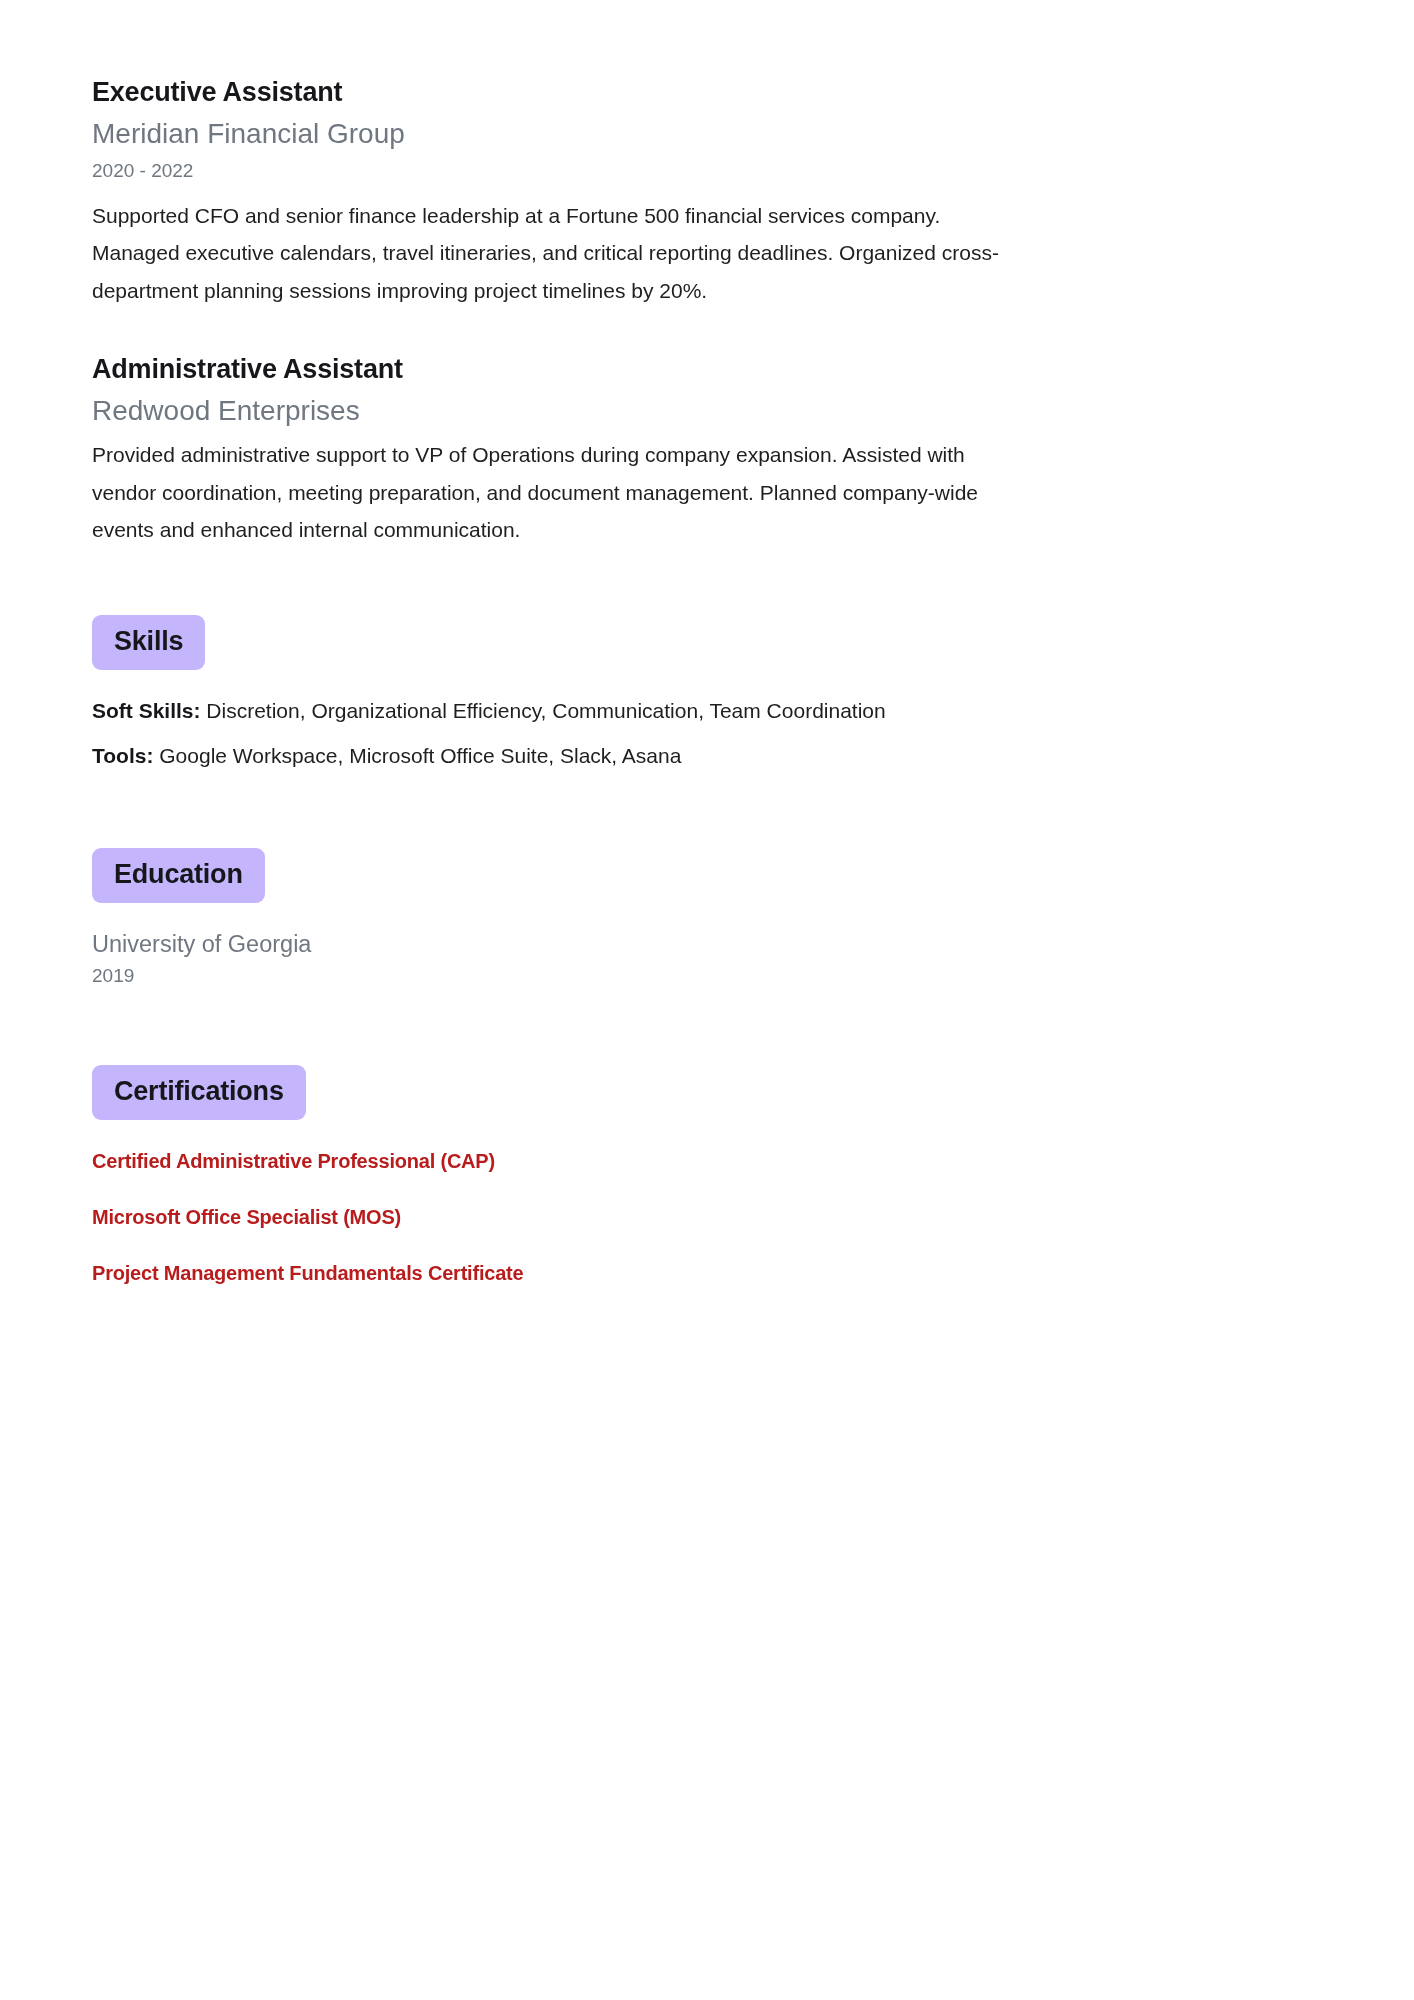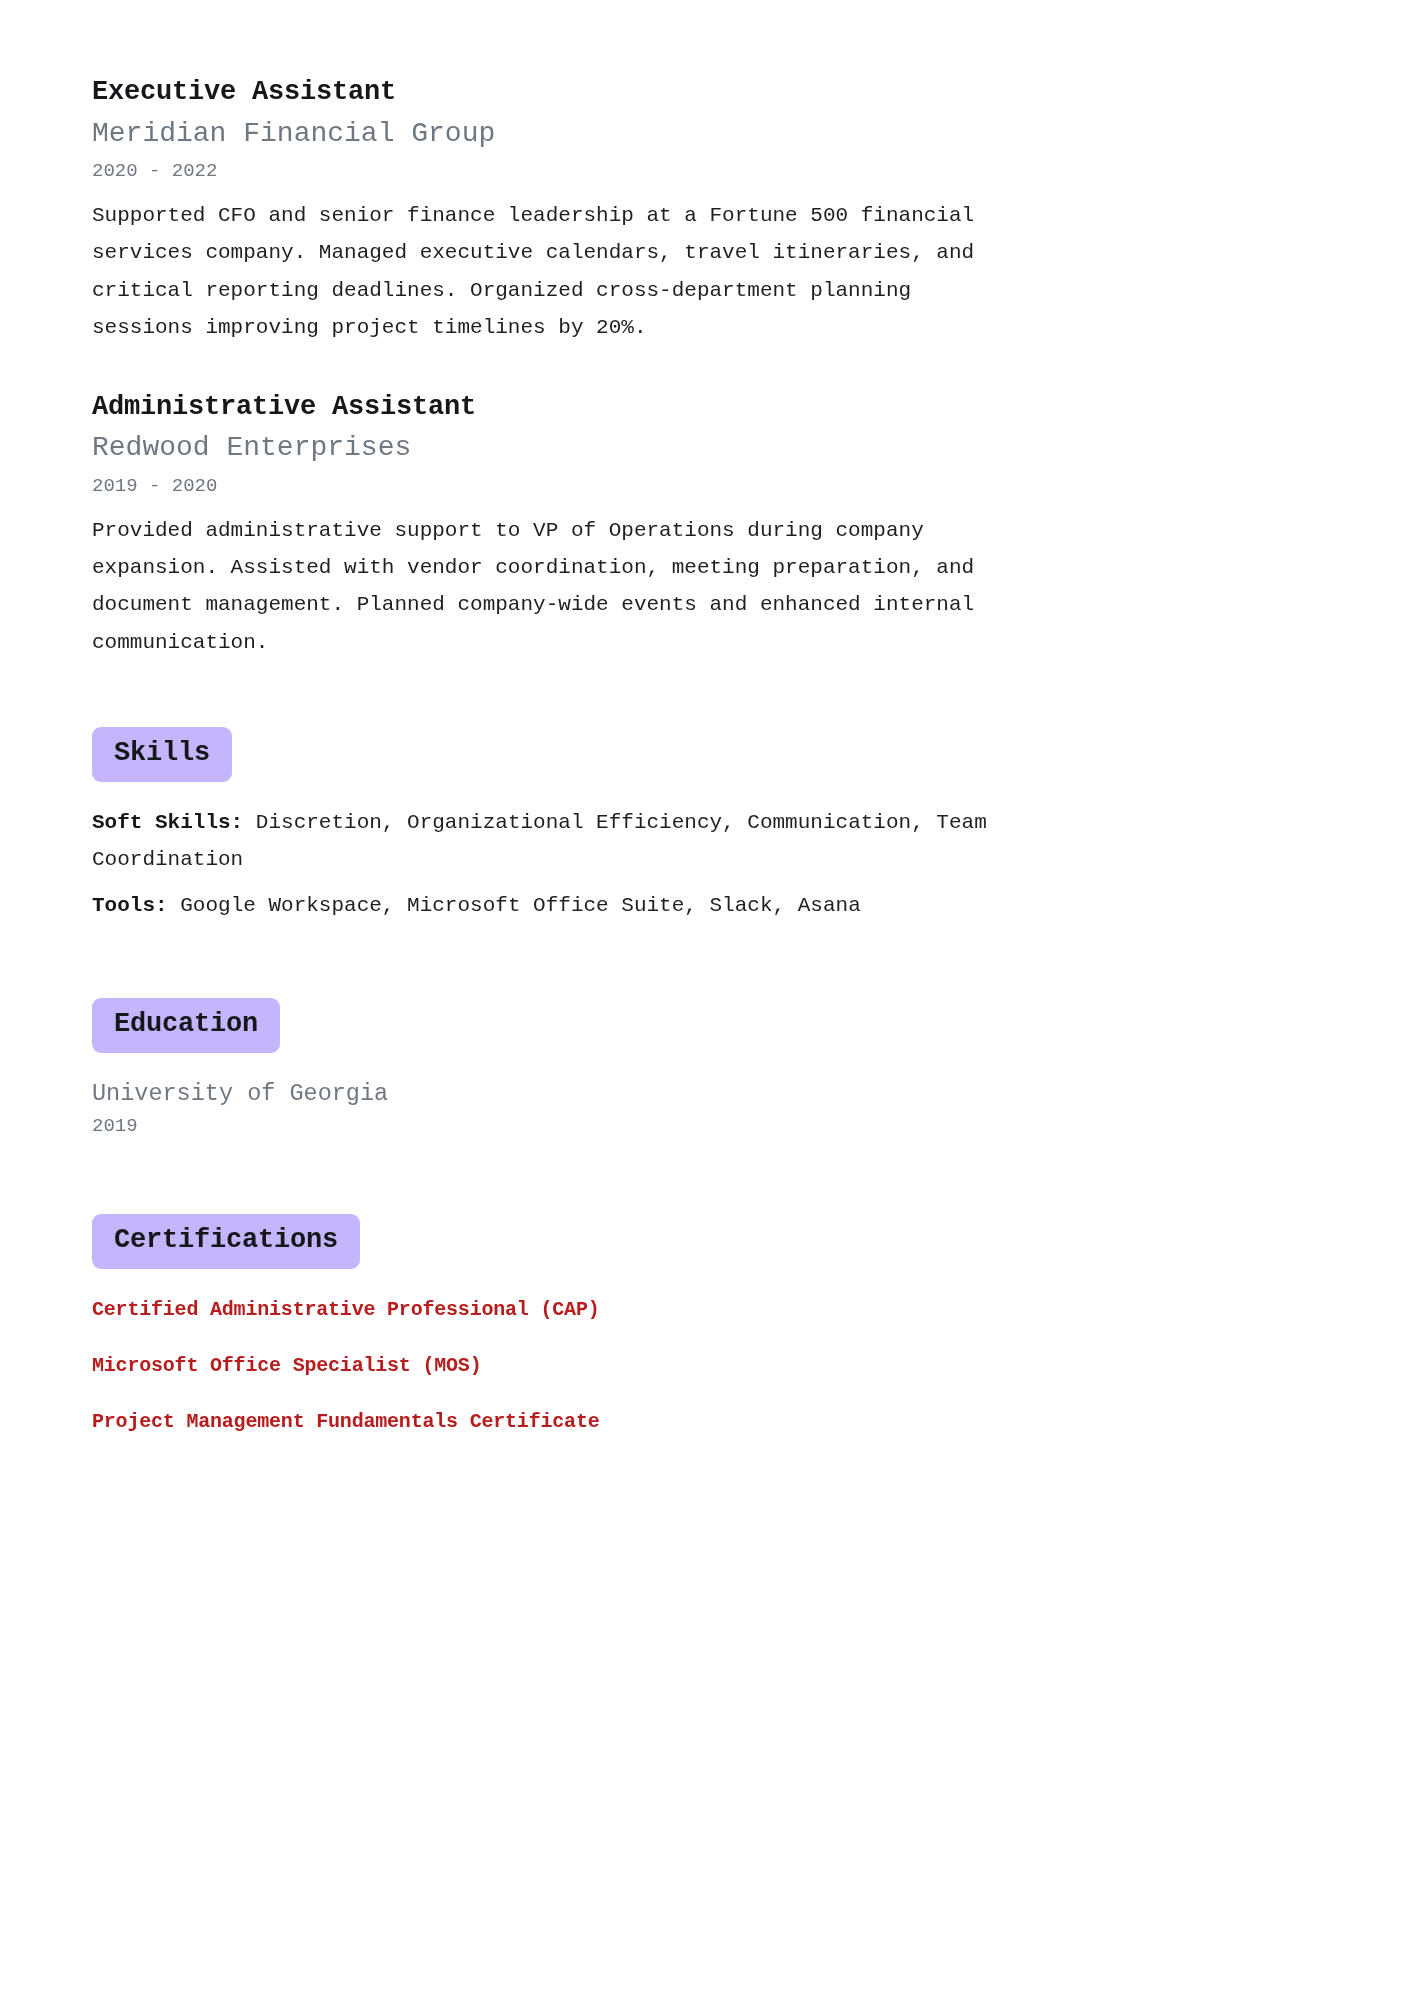--- a/index.html
+++ b/index.html
@@ -16,21 +16,20 @@
   }
   .page {
     position: relative;
     width: 1414px;
     min-height: 2000px;
     background: #ffffff;
     padding: 76px 92px 0 92px;
   }
   .content {
     width: 930px;
-    font-family: Liberation Mono, monospace;
   }
 
   
   .entry { margin-bottom: 0; }
   .entry + .entry { margin-top: 44px; }
 
   .entry-title {
     font-size: 27px;
     font-weight: 700;
     letter-spacing: -0.2px;
@@ -144,21 +143,20 @@
       <div class="entry">
         <h2 class="entry-title">Executive Assistant</h2>
         <div class="entry-org">Meridian Financial Group</div>
         <div class="entry-dates">2020 - 2022</div>
         <p class="entry-desc">Supported CFO and senior finance leadership at a Fortune 500 financial services company. Managed executive calendars, travel itineraries, and critical reporting deadlines. Organized cross-department planning sessions improving project timelines by 20%.</p>
       </div>
 
       <div class="entry">
         <h2 class="entry-title">Administrative Assistant</h2>
         <div class="entry-org">Redwood Enterprises</div>
-        <div class="entry-dates">2019 - 2020</div>
         <p class="entry-desc">Provided administrative support to VP of Operations during company expansion. Assisted with vendor coordination, meeting preparation, and document management. Planned company-wide events and enhanced internal communication.</p>
       </div>
 
     </section>
 
     <section class="section sec-skills">
       <div class="section-head">
         <span class="section-head-text">Skills</span>
       </div>
       <div class="skills-body">

